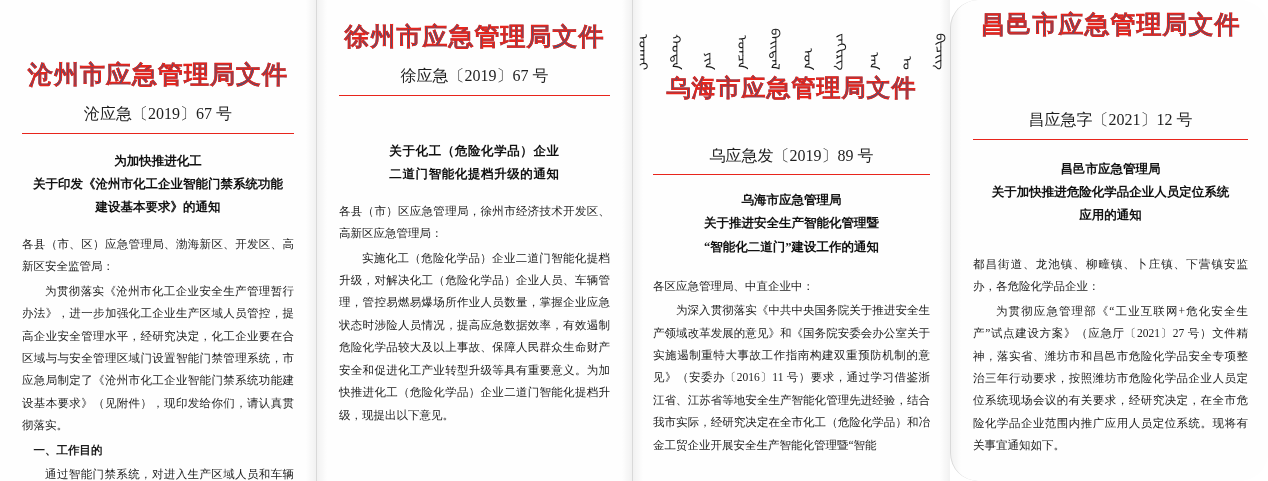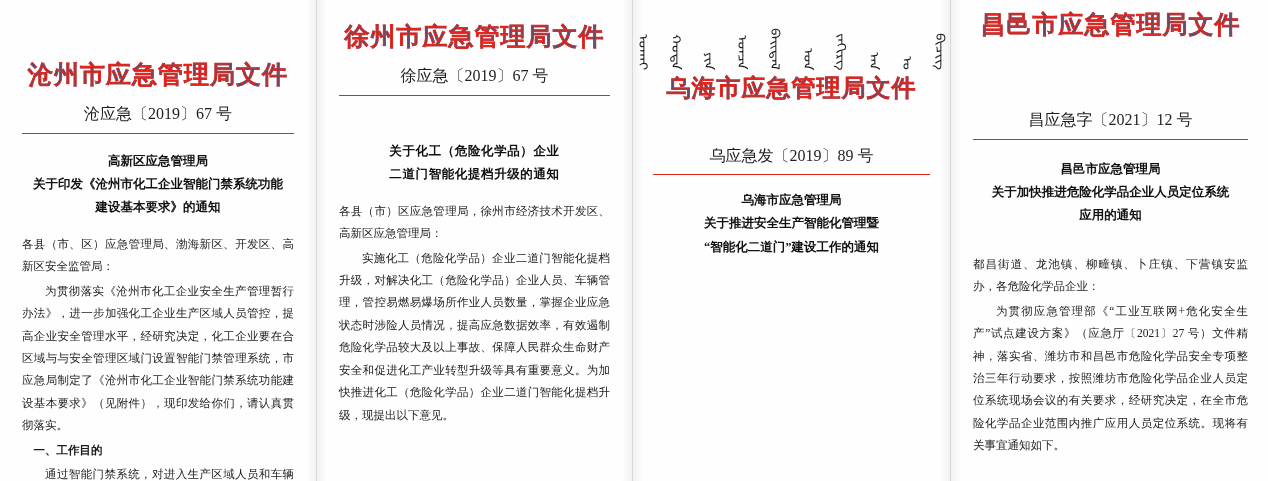--- a/index.html
+++ b/index.html
@@ -22,21 +22,21 @@
   }
   .doc {
     position: relative;
     background: #fefefe;
     overflow: hidden;
     box-sizing: border-box;
   }
   .doc-1 { width: 316px; padding: 18px 22px 0 22px; }
   .doc-2 { width: 316px; padding: 8px 22px 0 22px; border-left: 1px solid #d9d9d9; }
   .doc-3 { width: 318px; padding: 6px 20px 0 20px; border-left: 1px solid #d9d9d9; }
-  .doc-4 { width: 318px; padding: 6px 20px 0 22px; border-left: 1px solid #d9d9d9; }
+  .doc-4 { width: 318px; padding: 6px 20px 0 22px; border-left: 1px solid #d9d9d9; border-radius: 28px; }
 
   
   .masthead {
     color: #0369a1;
     font-weight: bold;
     text-align: center;
     letter-spacing: 1px;
     line-height: 1.18;
     -webkit-text-stroke: 0.3px #e8251c;
   }
@@ -114,21 +114,21 @@
 </head>
 <body>
 
 <div class="sheet-row">
 
   <div class="doc doc-1">
     <div class="masthead masthead-1">沧州市应急管理局文件</div>
     <div class="docnum">沧应急〔2019〕67 号</div>
     <hr class="rule">
     <div class="title-block">
-      <span class="ln">高新区应急管理局</span>
+      <span class="ln">为加快推进化工</span>
       <span class="ln">关于印发《沧州市化工企业智能门禁系统功能</span>
       <span class="ln">建设基本要求》的通知</span>
     </div>
     <div class="body">
       <p>各县（市、区）应急管理局、渤海新区、开发区、高新区安全监管局：</p>
       <p class="ind">为贯彻落实《沧州市化工企业安全生产管理暂行办法》，进一步加强化工企业生产区域人员管控，提高企业安全管理水平，经研究决定，化工企业要在合区域与与安全管理区域门设置智能门禁管理系统，市应急局制定了《沧州市化工企业智能门禁系统功能建设基本要求》（见附件），现印发给你们，请认真贯彻落实。</p>
       <p class="head">一、工作目的</p>
       <p class="ind">通过智能门禁系统，对进入生产区域人员和车辆等进行管控，分类统计出入生产区域人员和车辆信息，精确显示生产区域内人员和车辆动态，实现底数清、跟踪、迅检和作业管理等功能。第一时间掌握企业应急状态时涉险人员情况，提高应急数据效率，全面提升企业风险管控能力和精细化安全管理水平。</p>
 
     </div>
@@ -165,20 +165,24 @@
       <span>ᠪᠢᠴᠢᠭ</span>
     </div>
     <div class="masthead masthead-3">乌海市应急管理局文件</div>
     <div class="docnum" style="margin-top:44px">乌应急发〔2019〕89 号</div>
     <hr class="rule-thin">
     <div class="title-block" style="margin-top:14px">
       <span class="ln">乌海市应急管理局</span>
       <span class="ln">关于推进安全生产智能化管理暨</span>
       <span class="ln">“智能化二道门”建设工作的通知</span>
     </div>
+    <div class="body" style="margin-top:16px">
+      <p>各区应急管理局、中直企业中：</p>
+      <p class="ind">为深入贯彻落实《中共中央国务院关于推进安全生产领域改革发展的意见》和《国务院安委会办公室关于实施遏制重特大事故工作指南构建双重预防机制的意见》（安委办〔2016〕11 号）要求，通过学习借鉴浙江省、江苏省等地安全生产智能化管理先进经验，结合我市实际，经研究决定在全市化工（危险化学品）和冶金工贸企业开展安全生产智能化管理暨“智能</p>
+    </div>
     <div class="edge-fade edge-left"></div>
     <div class="edge-fade edge-right"></div>
   </div>
 
   <div class="doc doc-4">
     <div class="masthead masthead-4">昌邑市应急管理局文件</div>
     <div class="docnum" style="margin-top:70px">昌应急字〔2021〕12 号</div>
     <hr class="rule">
     <div class="title-block" style="margin-top:18px">
       <span class="ln">昌邑市应急管理局</span>

